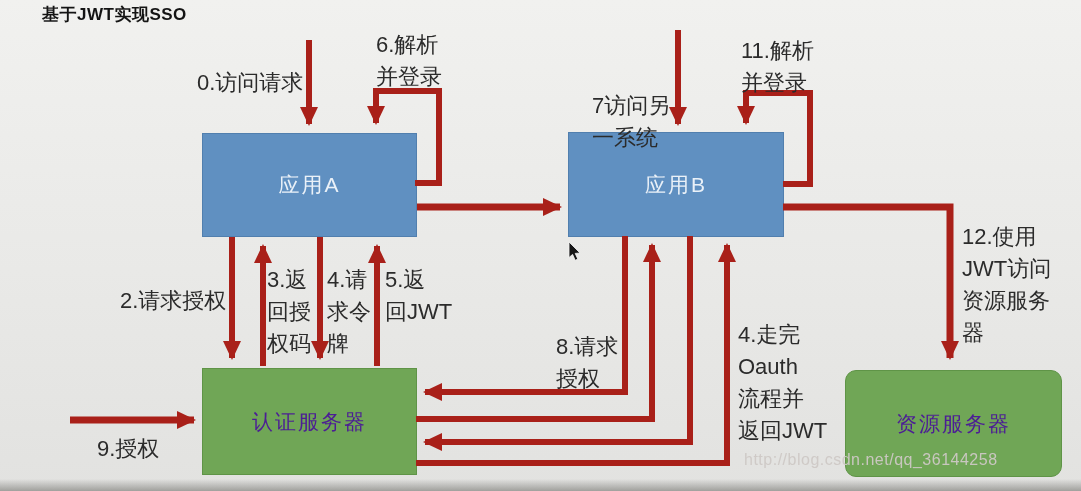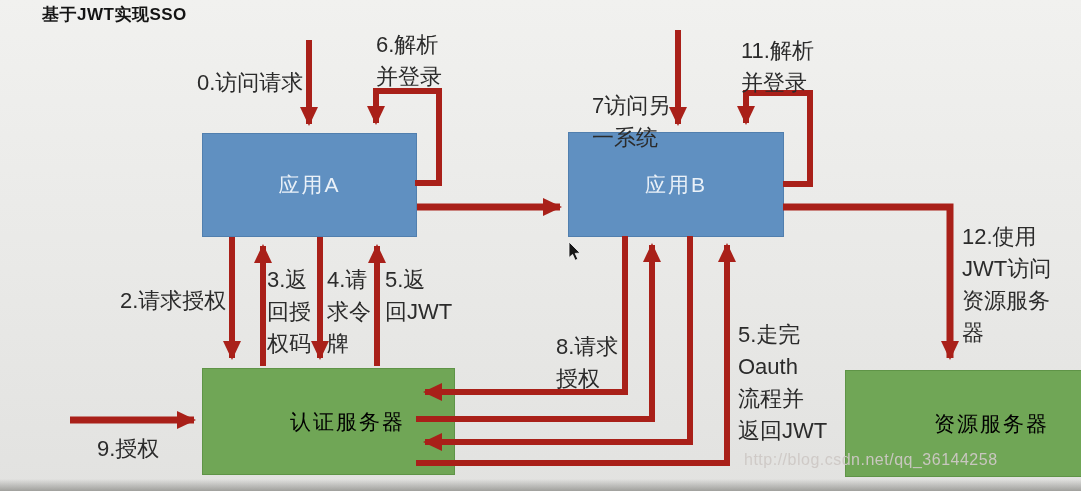--- a/index.html
+++ b/index.html
@@ -18,26 +18,26 @@
   }
   .node{
     position:absolute;z-index:1;
     display:flex;align-items:center;justify-content:center;
     font-size:21px;letter-spacing:2px;
   }
   .node.app{
     background:#6090c1;border:1px solid #517fae;color:#eaf1f8;
   }
   .node.server{
-    background:#70a656;border:1px solid #5f9447;color:#000000;padding-left:38px;
+    background:#70a656;border:1px solid #5f9447;color:#4c1d95;
   }
   #node-app-a{left:202px;top:133px;width:213px;height:102px;}
   #node-app-b{left:568px;top:132px;width:214px;height:103px;}
   #node-auth{left:202px;top:368px;width:213px;height:105px;}
-  #node-res{left:845px;top:370px;width:215px;height:105px;}
+  #node-res{left:845px;top:370px;width:215px;height:105px;border-radius:11px;}
   svg.arrows{position:absolute;left:0;top:0;z-index:2;}
   .lbl{
     position:absolute;z-index:3;
     font-size:22px;line-height:32px;color:#2b2b2b;
     white-space:pre-line;
   }
   .watermark{
     position:absolute;left:744px;top:451px;z-index:5;
     font-family:Liberation Sans, sans-serif;
     font-size:16px;letter-spacing:0.5px;color:rgba(205,200,197,0.95);
@@ -103,21 +103,21 @@
 牌</div>
   <div class="lbl" style="left:385px;top:264px;">5.返
 回JWT</div>
   <div class="lbl" style="left:376px;top:29px;">6.解析
 并登录</div>
   <div class="lbl" style="left:592px;top:71px;margin-top:19px;">7访问另
 一系统</div>
   <div class="lbl" style="left:556px;top:331px;">8.请求
 授权</div>
   <div class="lbl" style="left:97px;top:433px;">9.授权</div>
-  <div class="lbl" style="left:738px;top:319px;">5.走完
+  <div class="lbl" style="left:738px;top:319px;">4.走完
 Oauth
 流程并
 返回JWT</div>
   <div class="lbl" style="left:741px;top:35px;">11.解析
 并登录</div>
   <div class="lbl" style="left:962px;top:221px;">12.使用
 JWT访问
 资源服务
 器</div>
 

